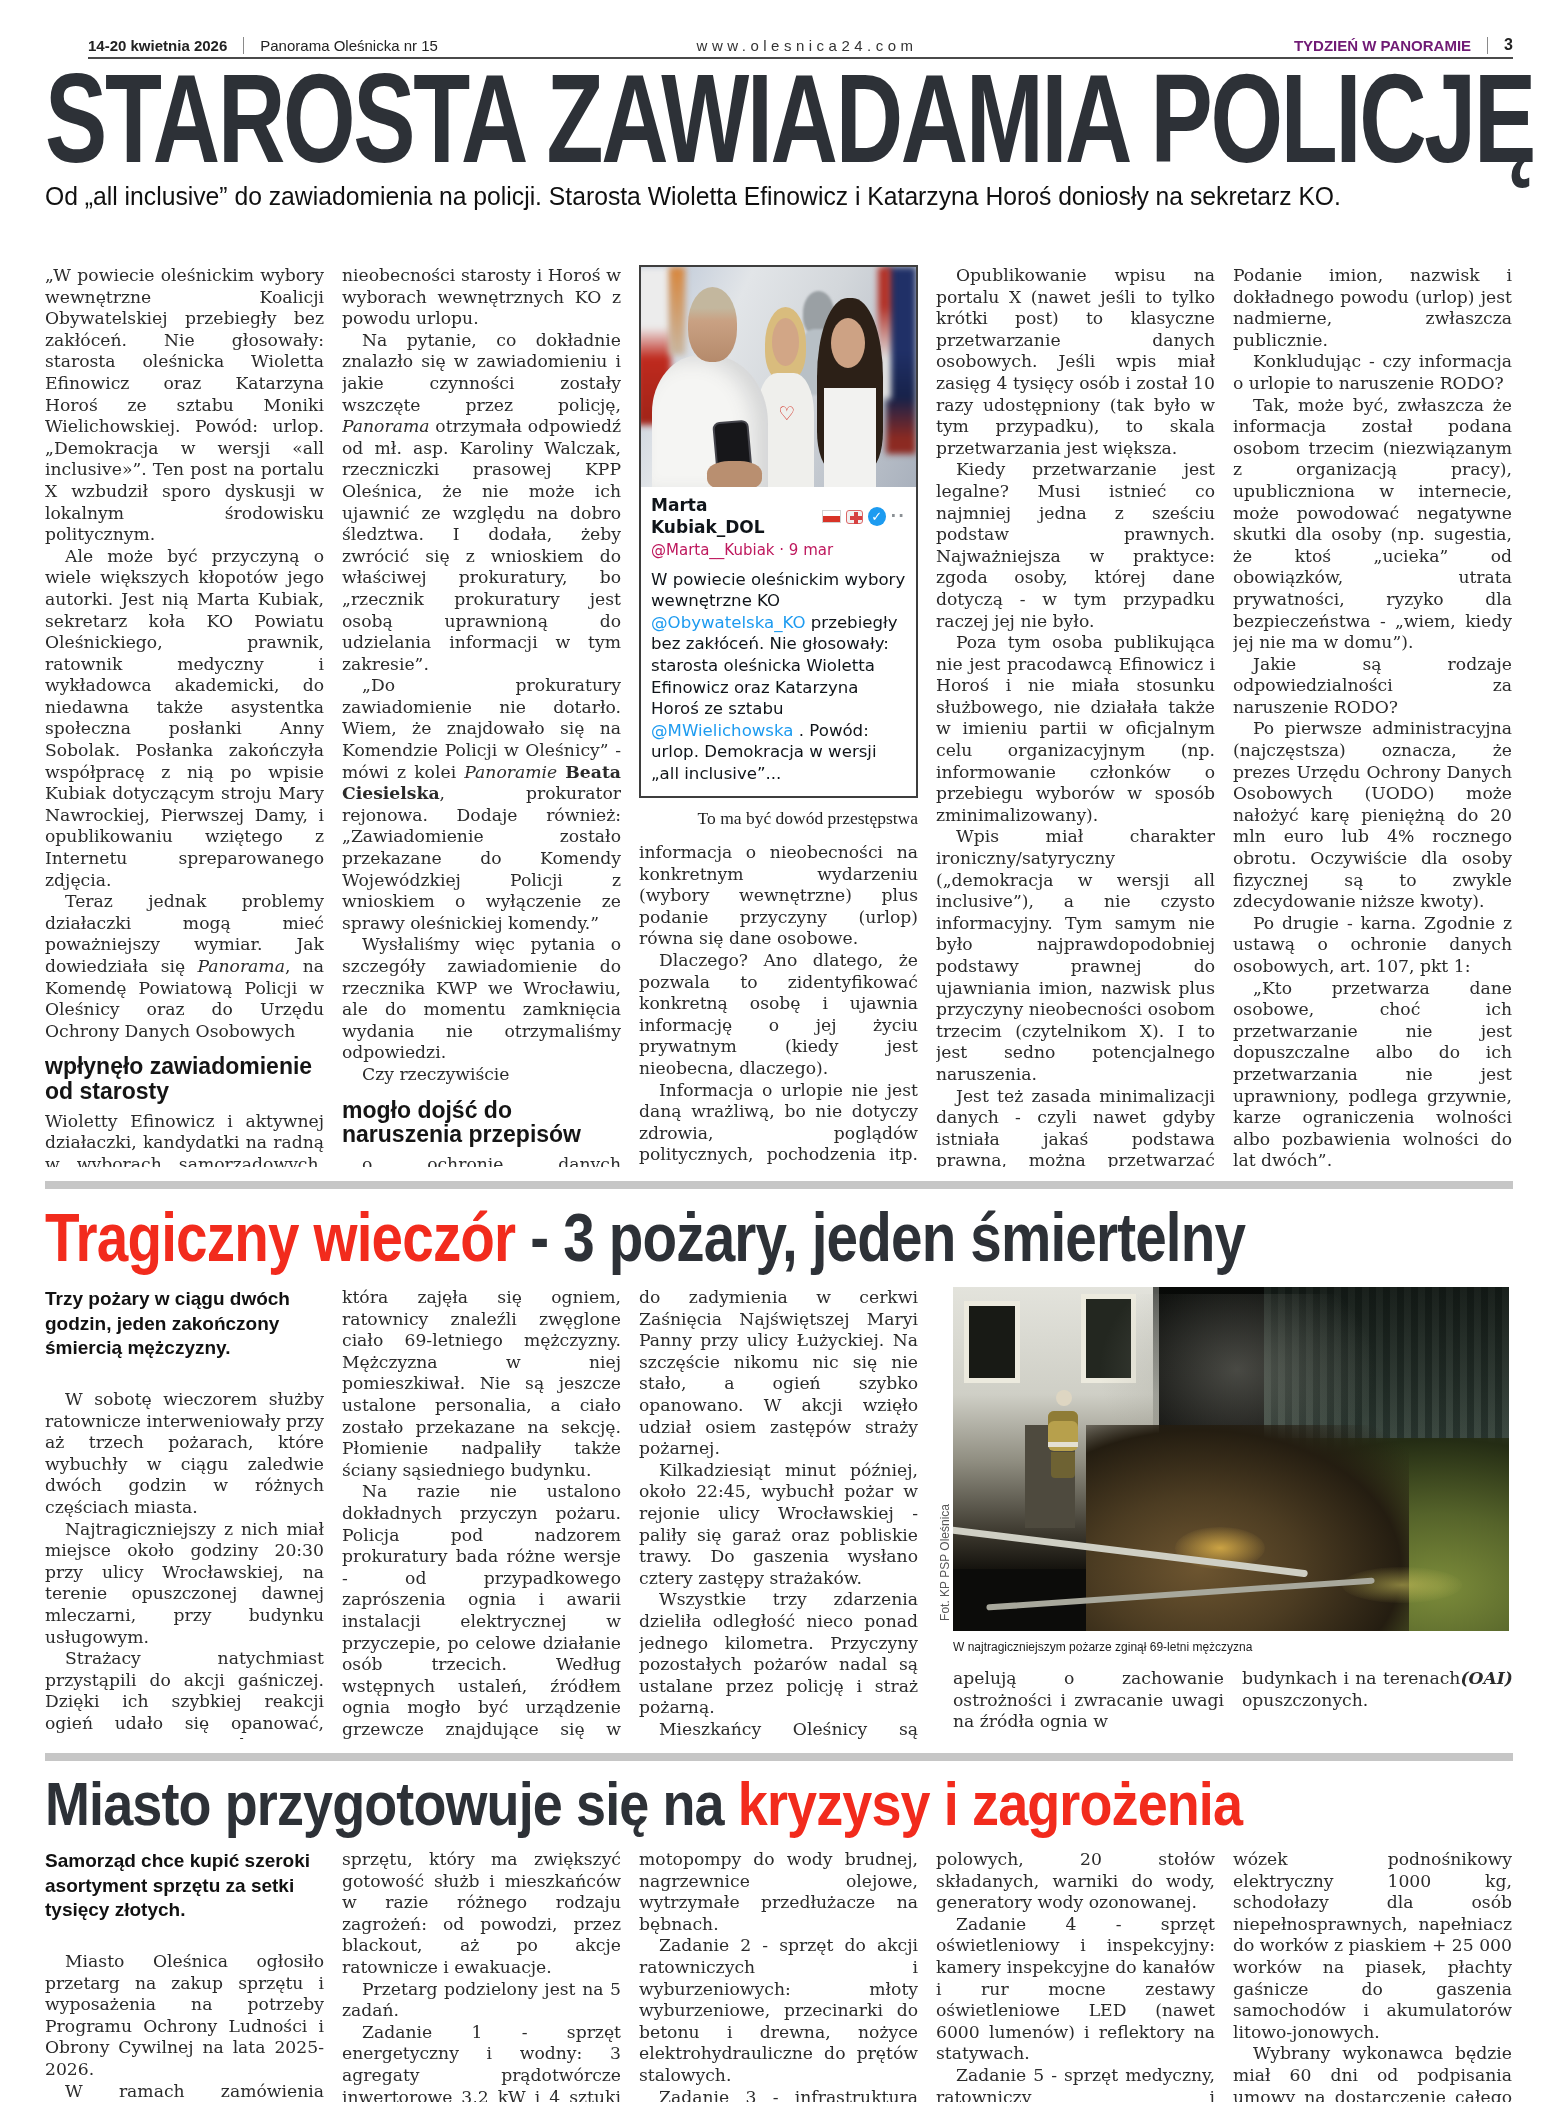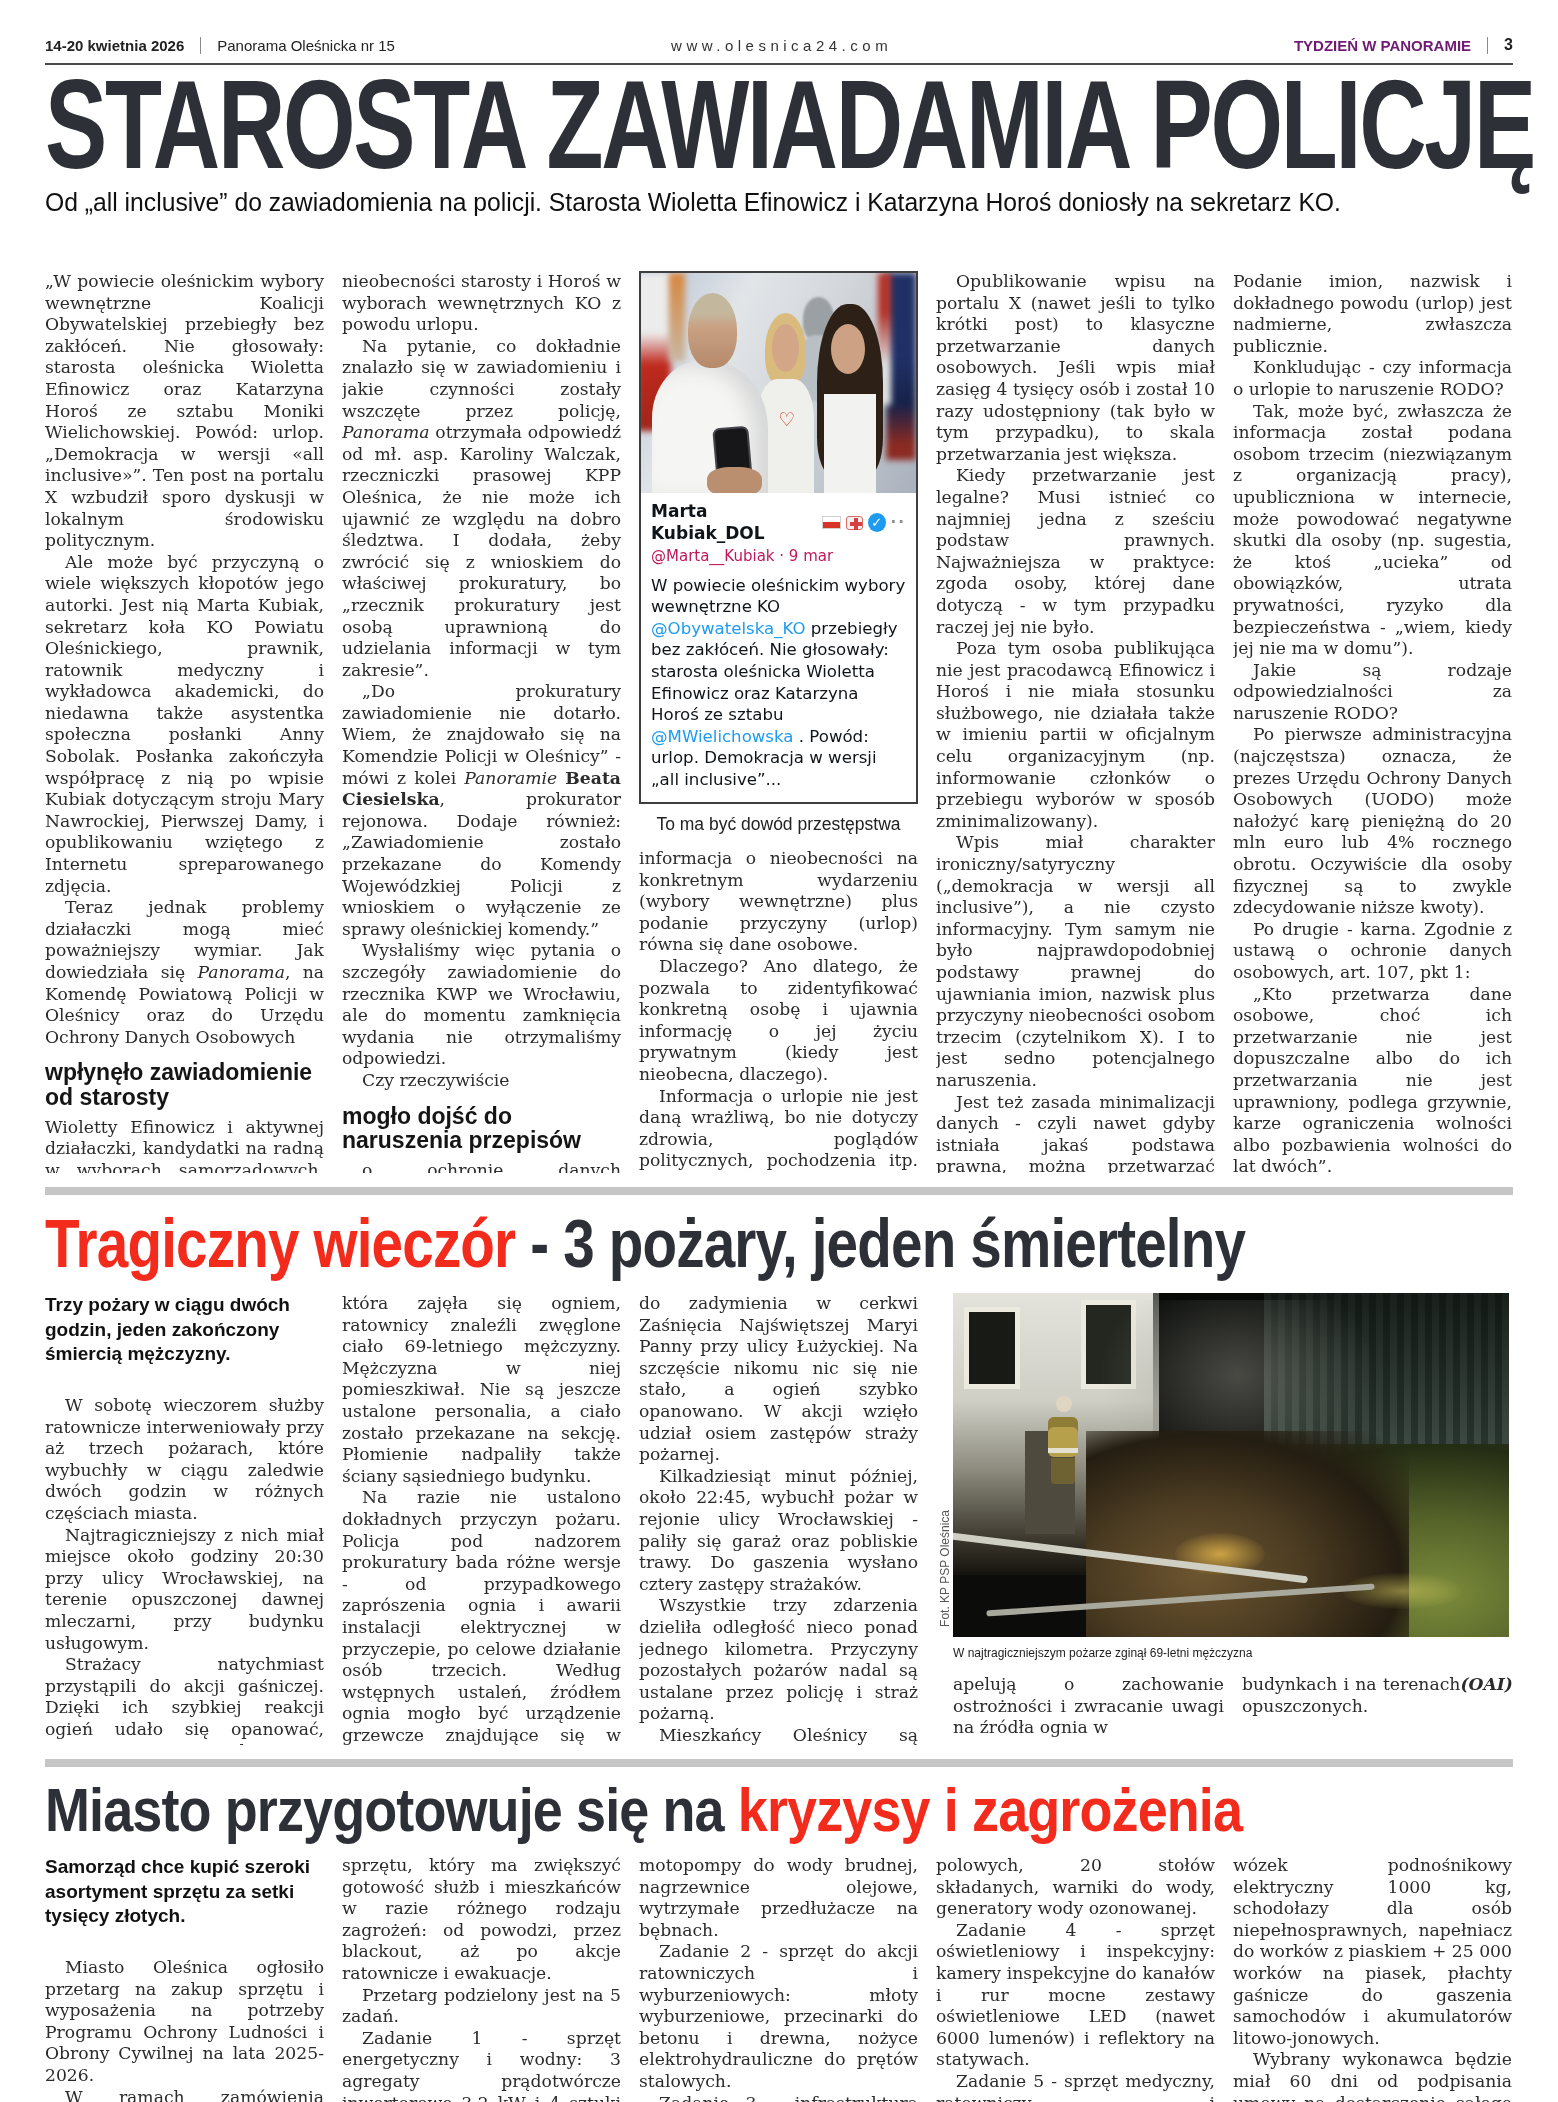--- a/index.html
+++ b/index.html
@@ -6,21 +6,21 @@
   html,body { background:#e9e9e9; }
   .page {
     width: 1558px; height: 2102px; margin: 0 auto; background: #ffffff;
     padding: 36px 45px 0 45px; overflow: hidden; position: relative;
     font-family: "DejaVu Serif", serif; color: #2b2b2b;
   }
   
   .topbar {
     display: flex; align-items: center;
     font-family: "Liberation Sans", sans-serif; font-size: 15px; color: #222;
-    border-bottom: 2px solid #4a4a4a; padding-bottom: 9px;
+    border-bottom: 2px solid #4a4a4a; padding-bottom: 3px; margin-left: 43px;
   }
   .topbar .date { font-weight: bold; }
   .vd { width: 1px; height: 17px; background: #8a8a8a; margin: 0 16px; }
   .site { letter-spacing: 4.5px; color: #333; }
   .section-red { color: #701a75; font-weight: bold; }
   .pageno { font-weight: bold; font-size: 16px; }
   .sp1 { flex: 1.1; } .sp2 { flex: 1.6; }
 
   
   .h1wrap { margin-top: 8px; height: 98px; overflow: visible; white-space: nowrap; }
@@ -110,22 +110,22 @@
     border-radius:3px; position:relative; }
   .amb::before { content:""; position:absolute; left:3px; top:5px; width:12px; height:4px; background:#d64040; }
   .amb::after  { content:""; position:absolute; left:7px; top:1px; width:4px; height:12px; background:#d64040; }
   .badge { display:inline-flex; width:19px; height:19px; border-radius:50%; background:#1d9bf0;
     color:#fff; font-size:13px; align-items:center; justify-content:center; font-weight:bold;
     font-family:"DejaVu Sans",sans-serif; }
   .twmore { margin-left:auto; color:#8a8f94; font-weight:bold; letter-spacing:2px; font-size:15px; }
   .twhandle { color:#be185d; font-size:15px; margin-top:2px; }
   .twtext { font-size:16.6px; line-height:1.3; color:#0f1419; margin-top:7px; text-align:left; }
   .twlink { color:#1d9bf0; }
-  .embedcap { font-family:Liberation Sans, sans-serif; font-size:17.5px; color:#222;
-    margin: 2px 0 12px; text-align:center; }
+  .embedcap { font-family:Liberation Serif, serif; font-size:17.5px; color:#222;
+    margin: 2px 0 12px; text-align:right; }
 
   
   .a2right { flex: 1; position: relative; }
   .firewrap { position: relative; margin-left: 17px; }
   .credit { position:absolute; left:-15px; bottom:10px; writing-mode: vertical-rl;
     transform: rotate(180deg); font-family:"Liberation Sans",sans-serif; font-size:12px; color:#555; }
   .firephoto { position: relative; width: 556px; height: 344px; overflow: hidden; background:#0c0c0a; }
   .firephoto div { position: absolute; }
   .fp-building { left:0; top:0; width:37%; height:82%;
     background: linear-gradient(180deg,#e3e3dc 0%,#cfcfc6 38%,#8f8d80 62%,#3a362c 88%,#15130e 100%); }

